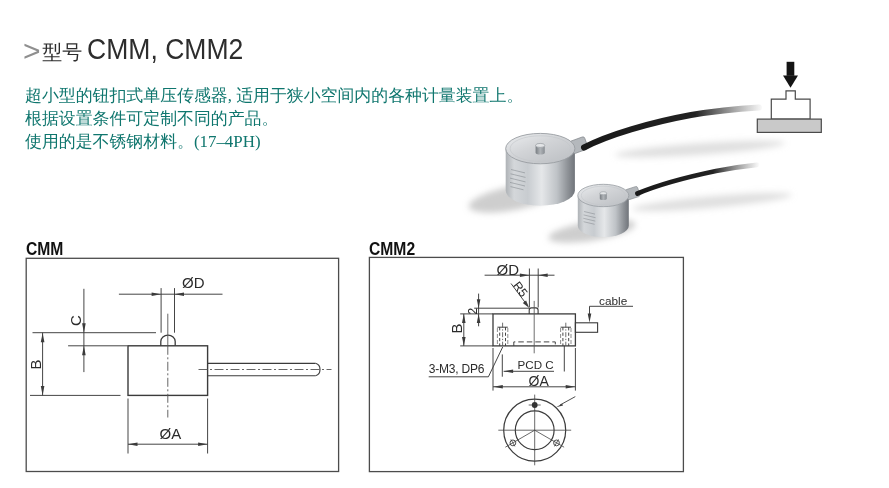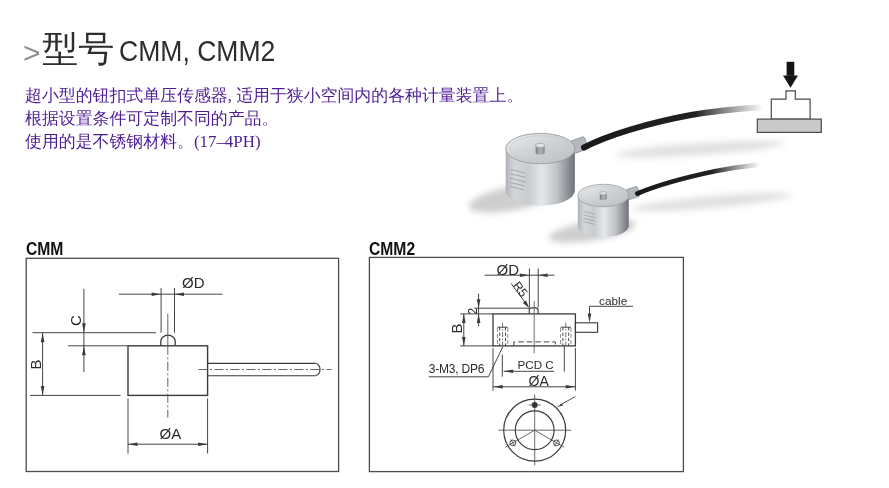--- a/index.html
+++ b/index.html
@@ -1,25 +1,25 @@
 <!DOCTYPE html>
 <html><head>
 <meta charset="utf-8">
 <style>
   html,body{margin:0;padding:0;background:#fff;}
   body{width:889px;height:488px;position:relative;overflow:hidden;
        font-family:"Liberation Sans",sans-serif;}
   #title{position:absolute;left:23px;top:34.2px;font-size:30px;color:#2d2d2d;
          white-space:nowrap;line-height:30px;}
   #title .gt{color:#8f8f8f;font-size:30px;vertical-align:-2px;}
-  #title .cjk{margin-left:1.7px;font-size:36px;letter-spacing:0;}
+  #title .cjk{margin-left:1.7px;font-size:20px;letter-spacing:0;}
   #title .lat{display:inline-block;margin-left:5px;transform:scaleX(0.885);
               transform-origin:0 50%;}
   #para{position:absolute;left:25px;top:84px;font-family:"Liberation Serif",serif;
-        font-size:16.9px;line-height:23.2px;color:#4c1d95;white-space:nowrap;}
+        font-size:16.9px;line-height:23.2px;color:#0f766e;white-space:nowrap;}
   .boxlab{position:absolute;font-size:18px;font-weight:bold;color:#111;line-height:1;
           transform:scaleX(0.87);transform-origin:0 0;}
 </style>
 </head>
 <body>
 <svg width="889" height="488" viewBox="0 0 889 488" style="position:absolute;left:0;top:0" stroke-linecap="butt" font-family="Liberation Sans, sans-serif">
 <defs>
   <filter id="bl3" x="-60%" y="-120%" width="220%" height="340%">
     <feGaussianBlur stdDeviation="3.2"></feGaussianBlur>
   </filter>

